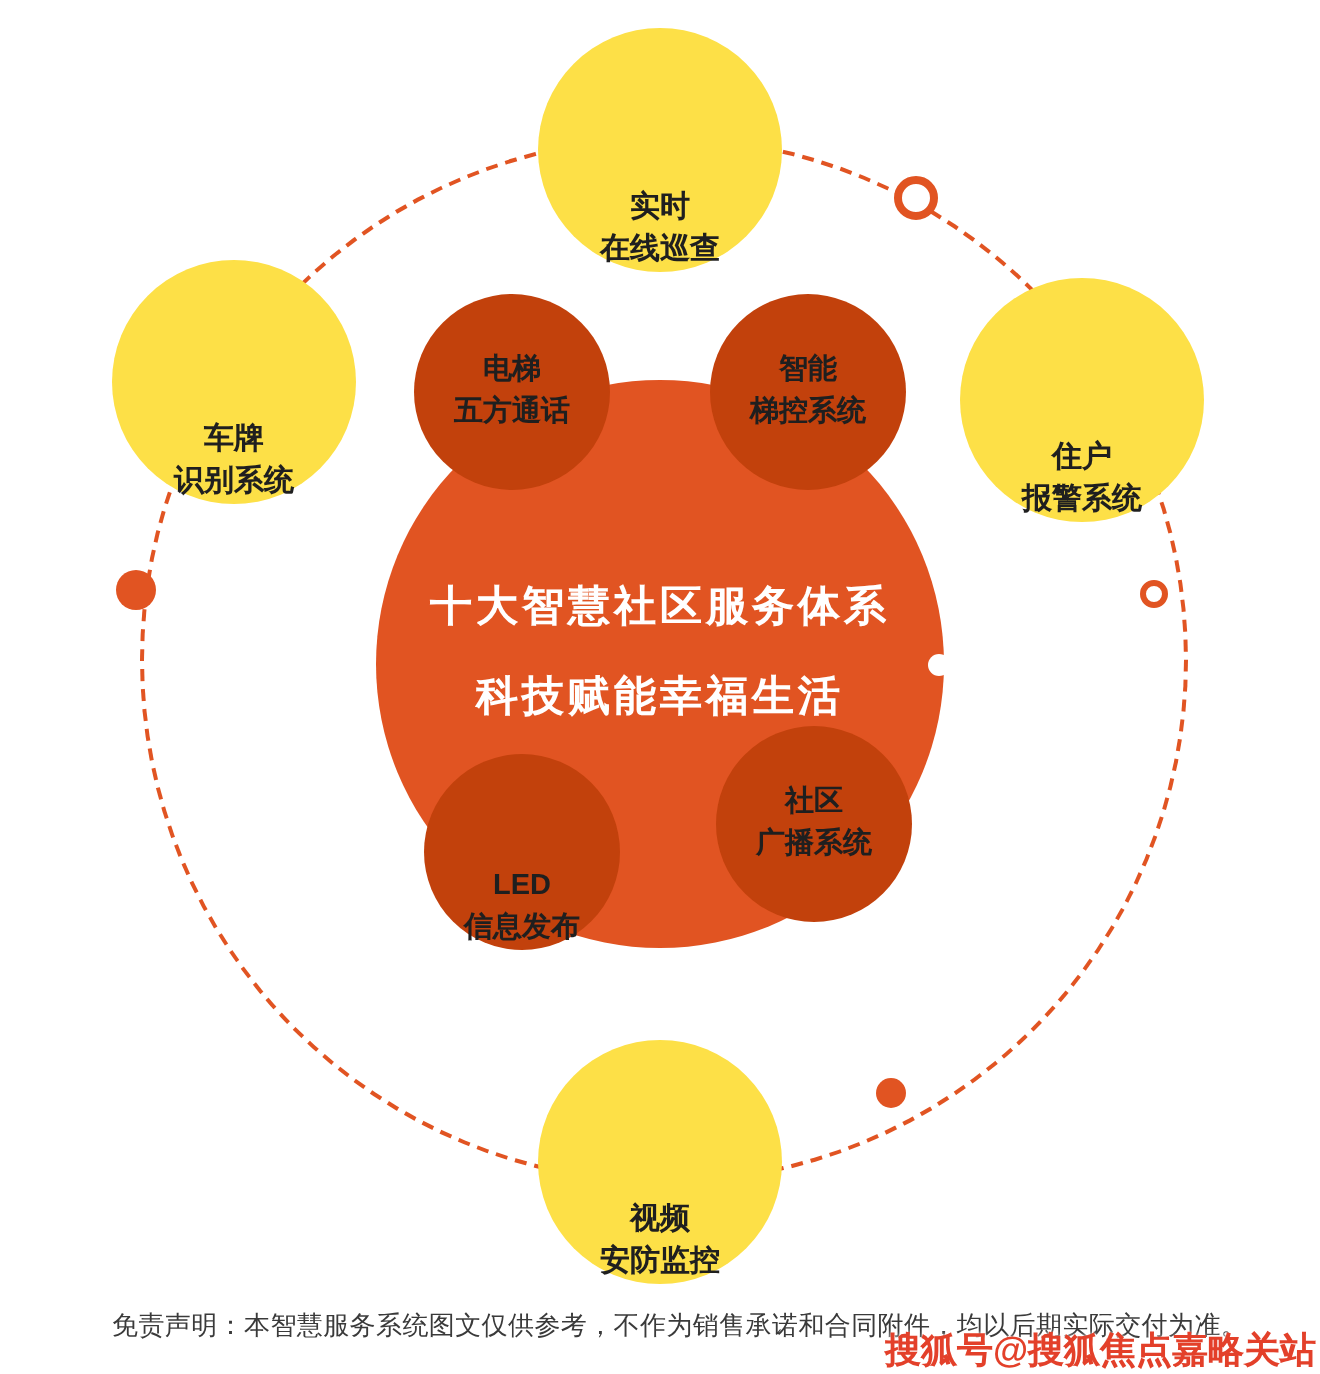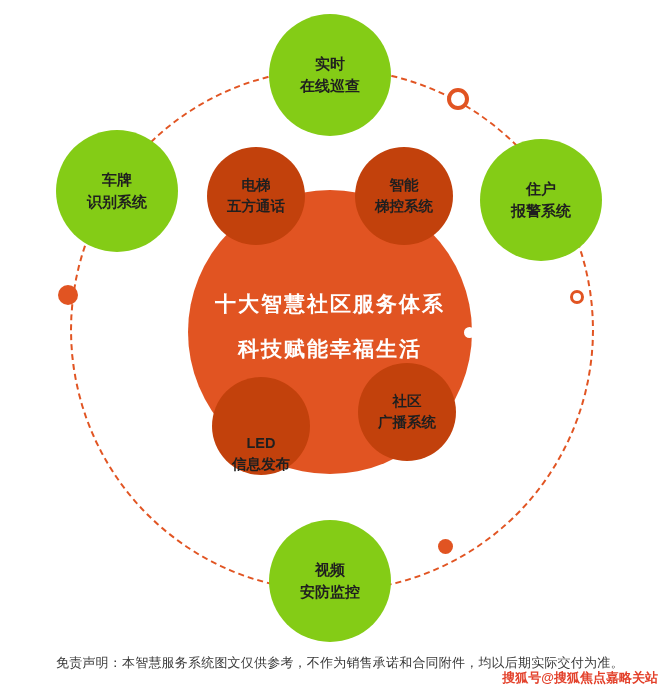--- a/index.html
+++ b/index.html
@@ -39,22 +39,23 @@
   .center-line {
     color: #ffffff;
     font-weight: 700;
     font-size: 21px;
     letter-spacing: 2px;
     line-height: 1.2;
     transform: translateY(-6px);
   }
   .outer-node {
     width: 122px; height: 122px;
-    background: #84cc16;
+    background: #fde047;
     z-index: 4;
+    align-items: flex-end;
   }
   .inner-node {
     width: 98px; height: 98px;
     background: #c2410c;
     z-index: 4;
   }
   .node-label {
     color: #1f1f1f;
     font-weight: 700;
     font-size: 15px;
@@ -71,21 +72,21 @@
     position: absolute;
     left: 56px; top: 654px;
     width: 575px;
     font-size: 13px;
     color: #3a3a3a;
     letter-spacing: 0.2px;
   }
   .watermark {
     position: absolute;
     right: 2px; bottom: 0px;
-    font-size: 13px;
+    font-size: 18px;
     font-weight: 700;
     color: #E3402A;
     text-shadow: 0 0 2px #ffffff;
   }
 </style>
 </head>
 <body>
 
 <div class="stage">
 

